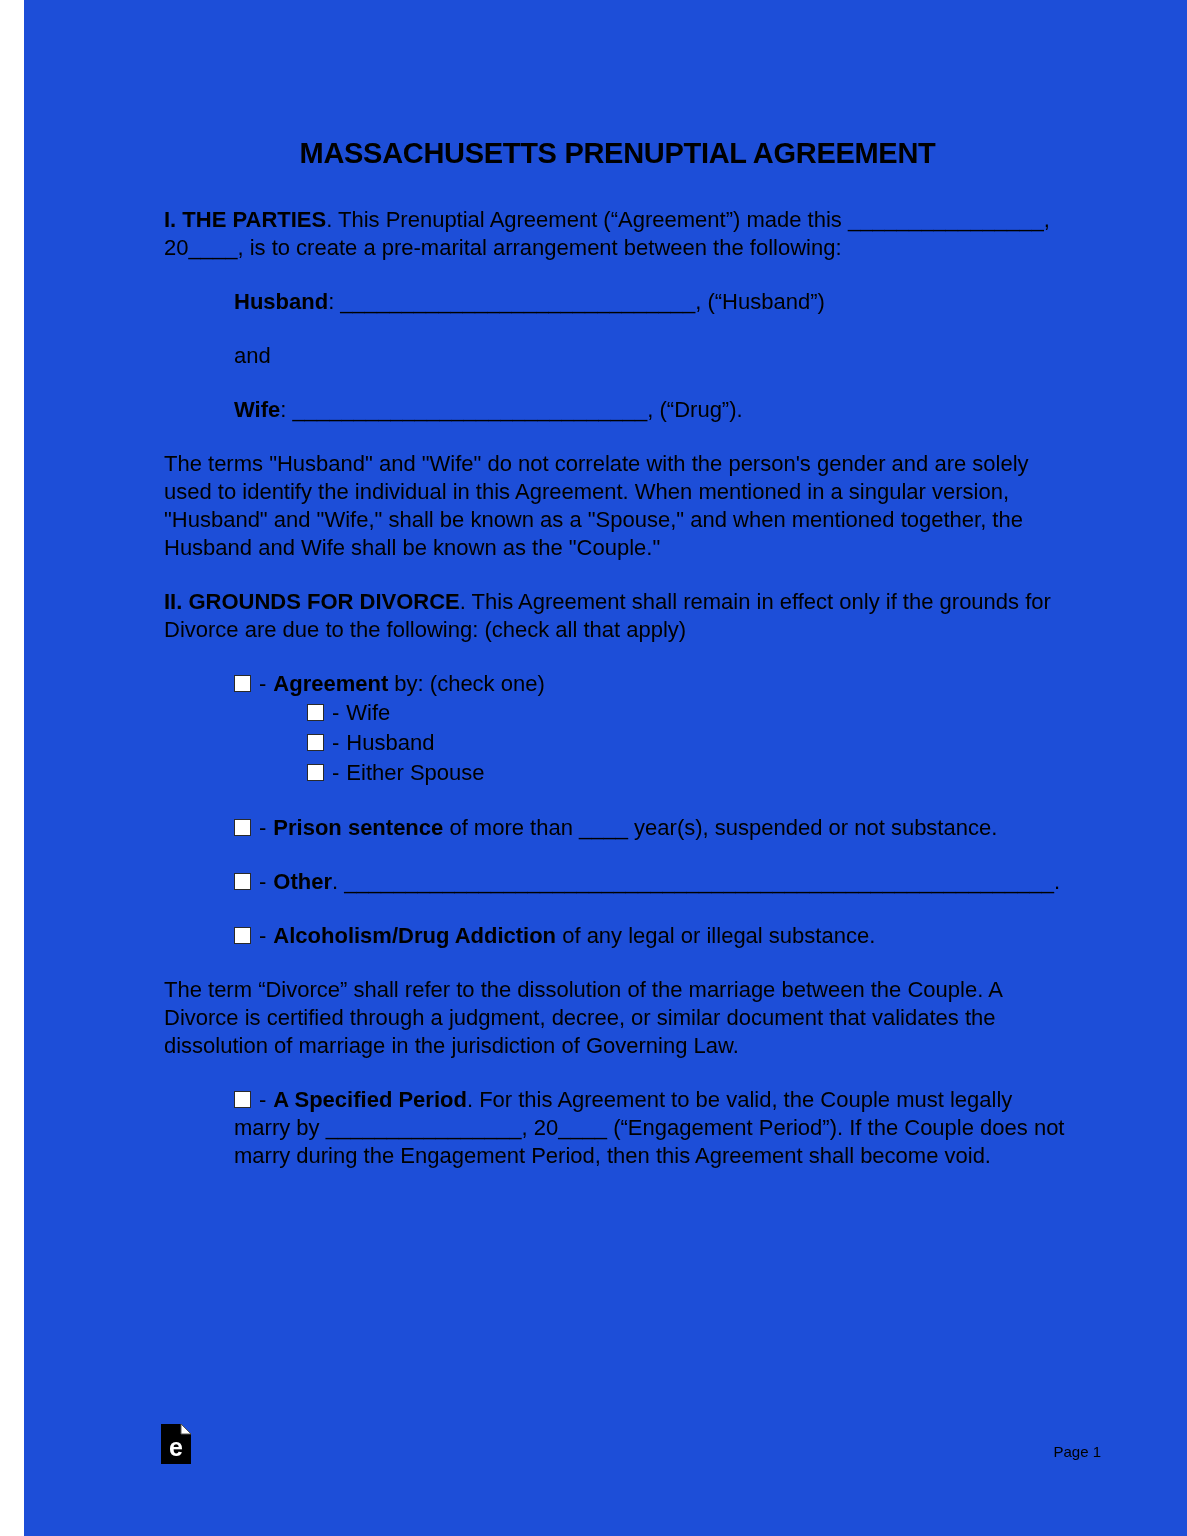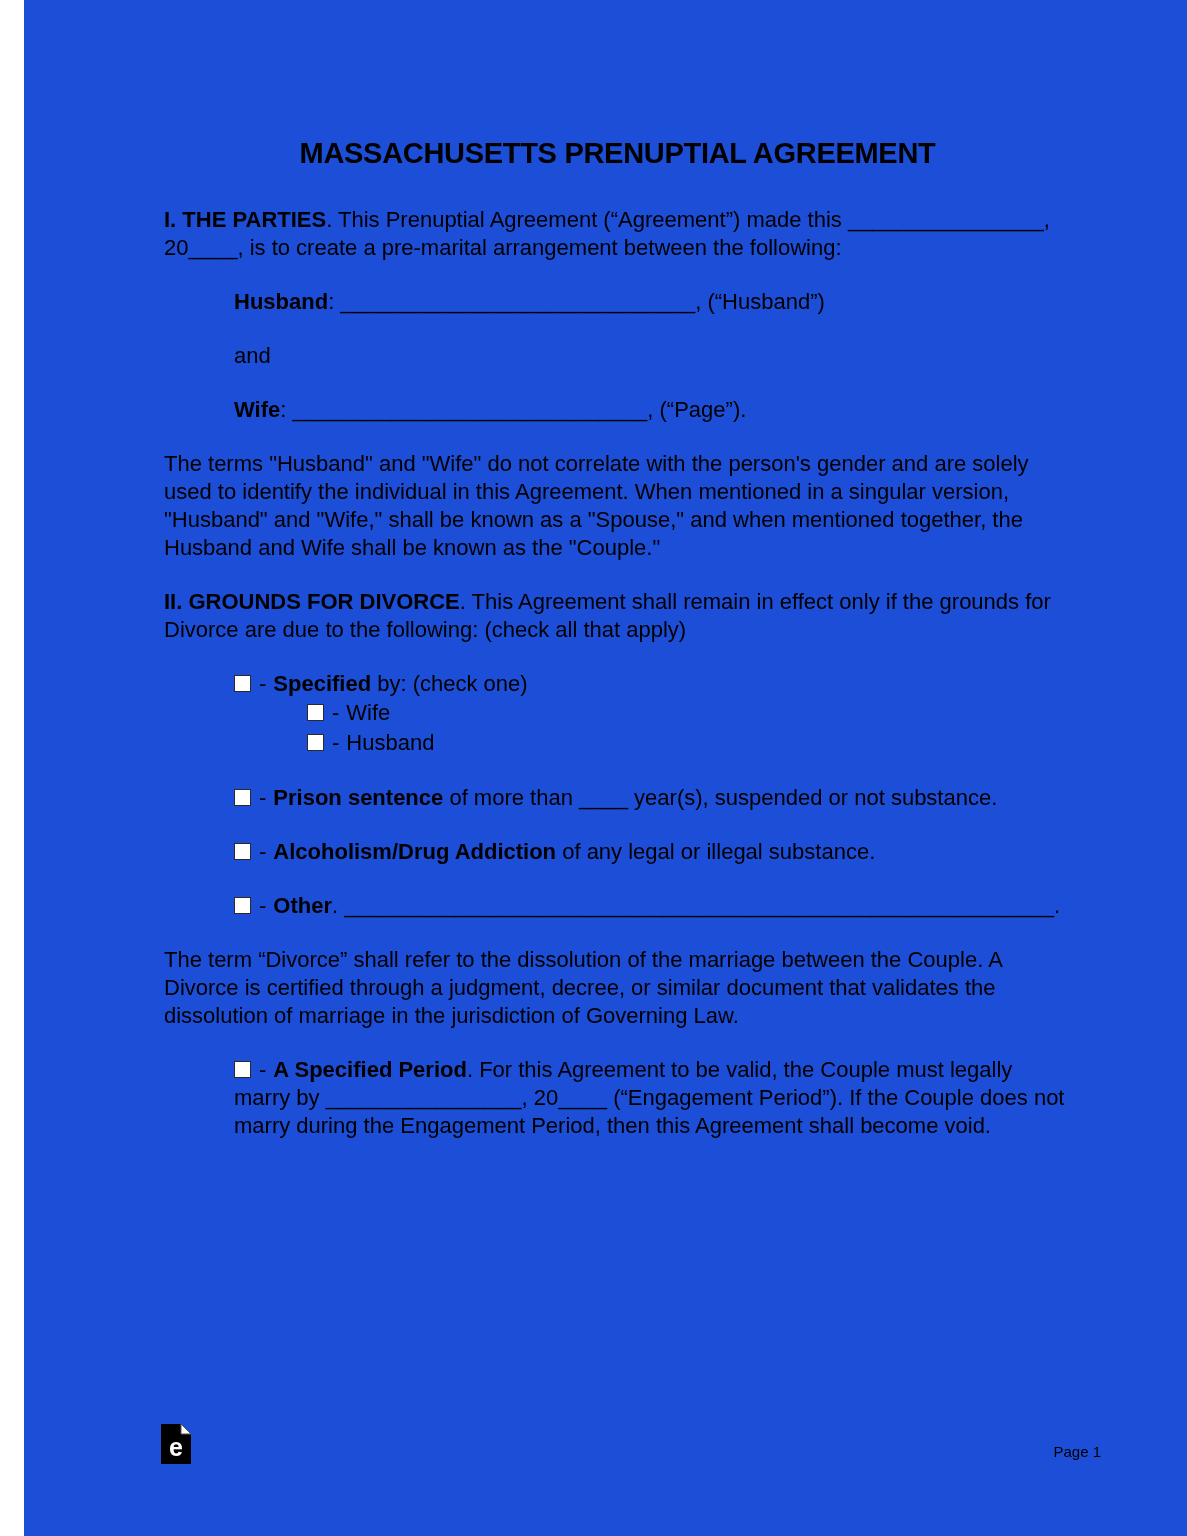--- a/index.html
+++ b/index.html
@@ -69,38 +69,39 @@
   <div class="content">
 
     <h1 class="title">MASSACHUSETTS PRENUPTIAL AGREEMENT</h1>
 
     <p class="para"><span class="b">I. THE PARTIES</span><span>. This Prenuptial Agreement (“Agreement”) made this </span><span class="blank">________________</span><span>, 20</span><span class="blank">____</span><span>, is to create a pre-marital arrangement between the following:</span></p>
 
     <p class="para indent1"><span class="b">Husband</span><span>: </span><span class="blank">_____________________________</span><span>, (“Husband”)</span></p>
 
     <p class="para indent1"><span>and</span></p>
 
-    <p class="para indent1"><span class="b">Wife</span><span>: </span><span class="blank">_____________________________</span><span>, (“Page”).</span></p>
+    <p class="para indent1"><span class="b">Wife</span><span>: </span><span class="blank">_____________________________</span><span>, (“Drug”).</span></p>
 
     <p class="para">The terms "Husband" and "Wife" do not correlate with the person's gender and are solely used to identify the individual in this Agreement. When mentioned in a singular version, "Husband" and "Wife," shall be known as a "Spouse," and when mentioned together, the Husband and Wife shall be known as the "Couple."</p>
 
     <p class="para"><span class="b">II. GROUNDS FOR DIVORCE</span><span>. This Agreement shall remain in effect only if the grounds for Divorce are due to the following: (check all that apply)</span></p>
 
 
     <div class="para indent1">
-      <div><span class="checkbox"></span><span class="dash">-</span><span class="b">Specified</span><span> by: (check one)</span></div>
+      <div><span class="checkbox"></span><span class="dash">-</span><span class="b">Agreement</span><span> by: (check one)</span></div>
       <div class="sub"><span class="checkbox"></span><span class="dash">-</span><span>Wife</span></div>
       <div class="sub"><span class="checkbox"></span><span class="dash">-</span><span>Husband</span></div>
+      <div class="sub"><span class="checkbox"></span><span class="dash">-</span><span>Either Spouse</span></div>
     </div>
 
     <div class="para indent1"><span class="checkbox"></span><span class="dash">-</span><span class="b">Prison sentence</span><span> of more than </span><span class="blank">____</span><span> year(s), suspended or not substance.</span></div>
 
+    <div class="para indent1"><span class="checkbox"></span><span class="dash">-</span><span class="b">Other</span><span>. </span><span class="blank">__________________________________________________________</span><span>.</span></div>
+
     <div class="para indent1"><span class="checkbox"></span><span class="dash">-</span><span class="b">Alcoholism/Drug Addiction</span><span> of any legal or illegal substance.</span></div>
-
-    <div class="para indent1"><span class="checkbox"></span><span class="dash">-</span><span class="b">Other</span><span>. </span><span class="blank">__________________________________________________________</span><span>.</span></div>
 
     <p class="para">The term “Divorce” shall refer to the dissolution of the marriage between the Couple. A Divorce is certified through a judgment, decree, or similar document that validates the dissolution of marriage in the jurisdiction of Governing Law.</p>
 
 
     <div class="para indent1"><span class="checkbox"></span><span class="dash">-</span><span class="b">A Specified Period</span><span>. For this Agreement to be valid, the Couple must legally marry by </span><span class="blank">________________</span><span>, 20</span><span class="blank">____</span><span> (“Engagement Period”). If the Couple does not marry during the Engagement Period, then this Agreement shall become void.</span></div>
 
   </div>
 
   <div class="footer">
     <div class="logo">

